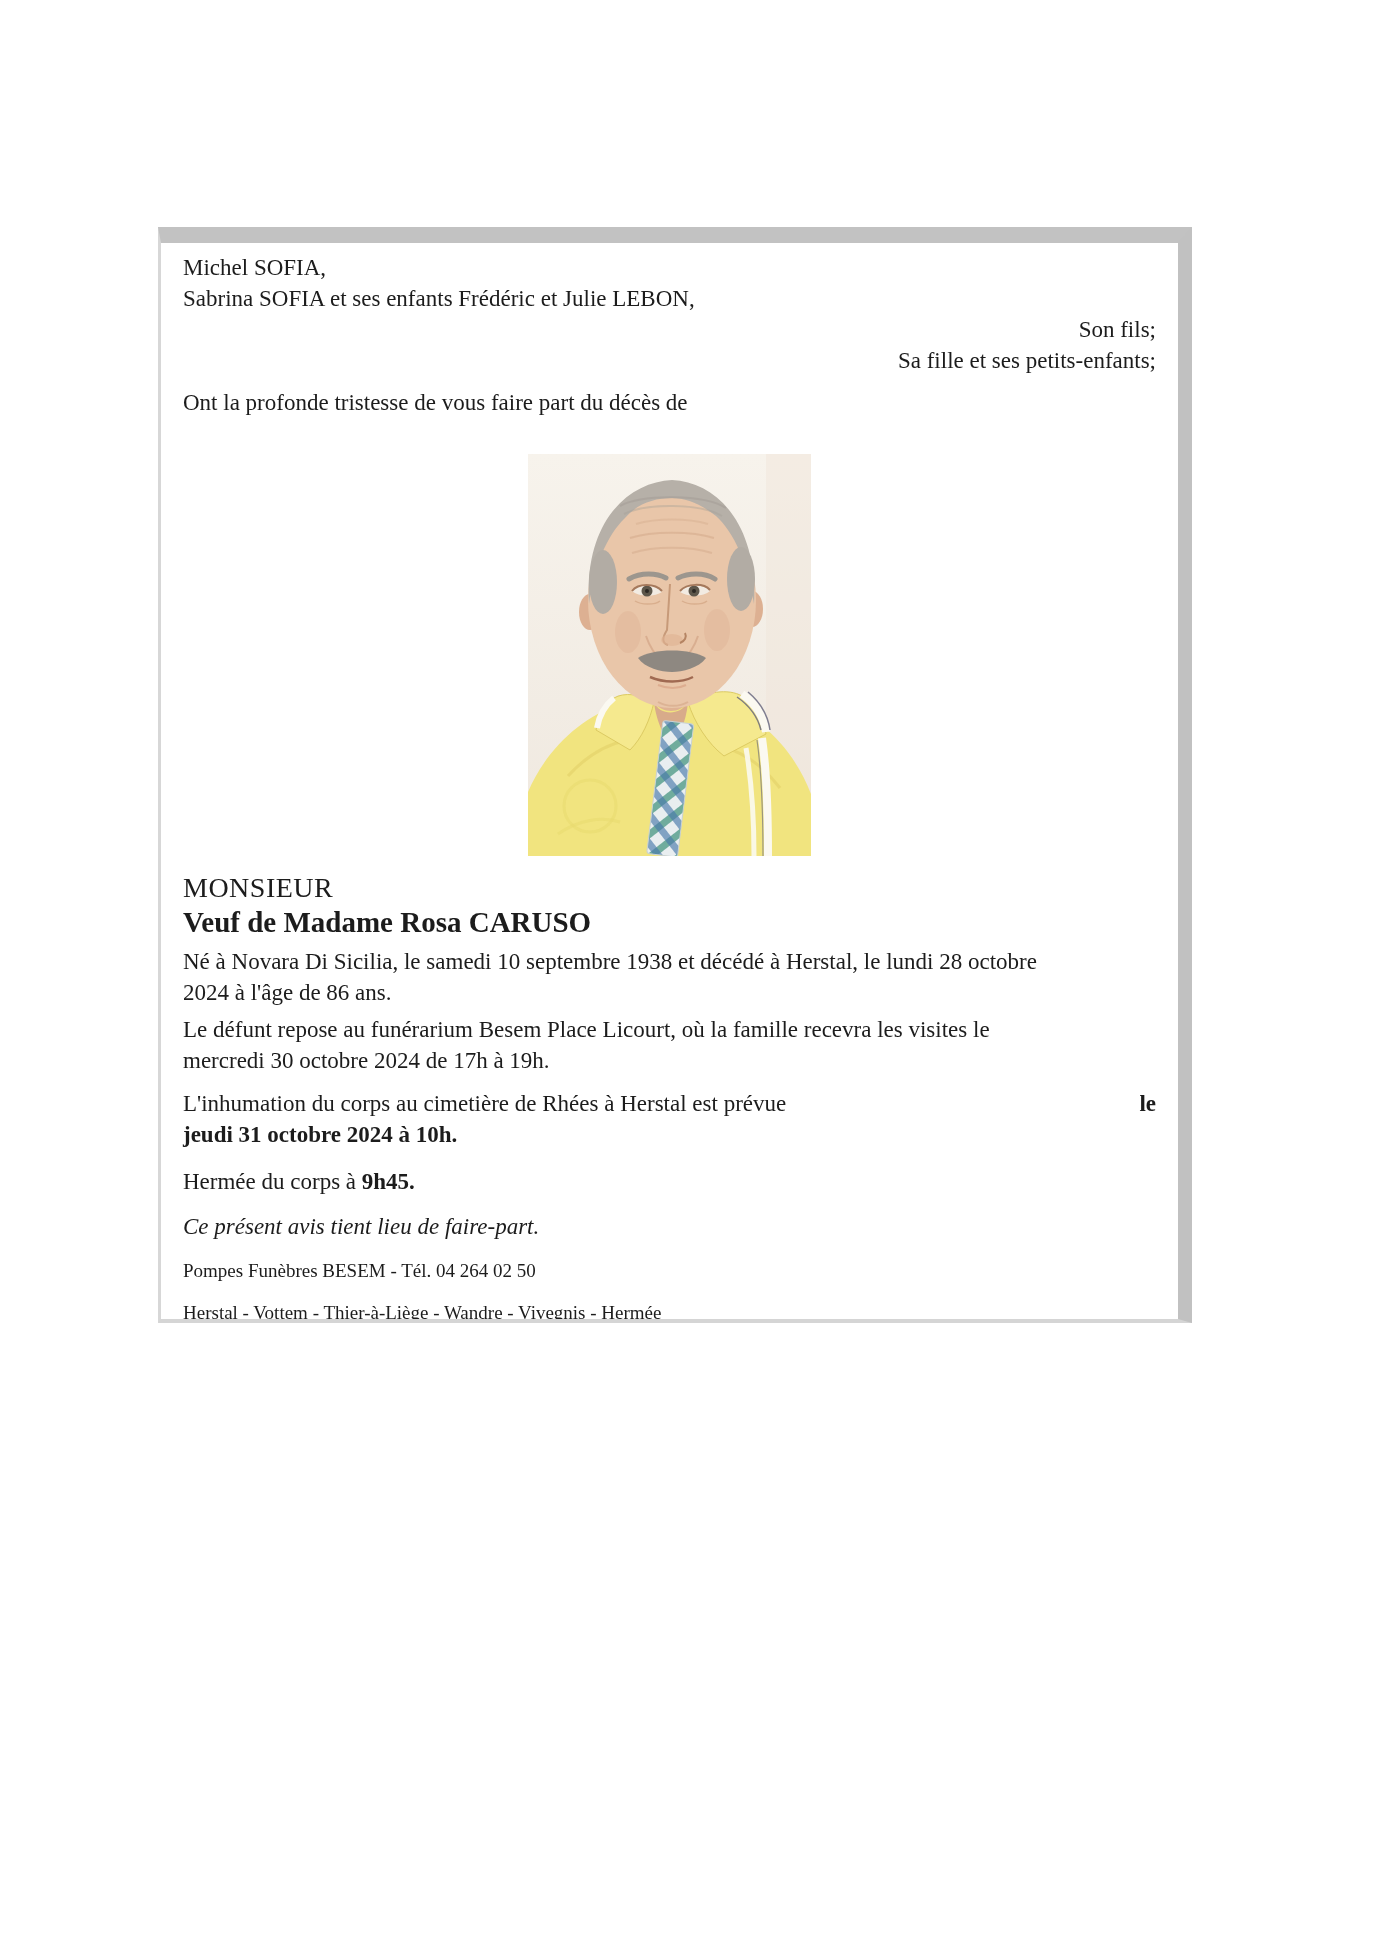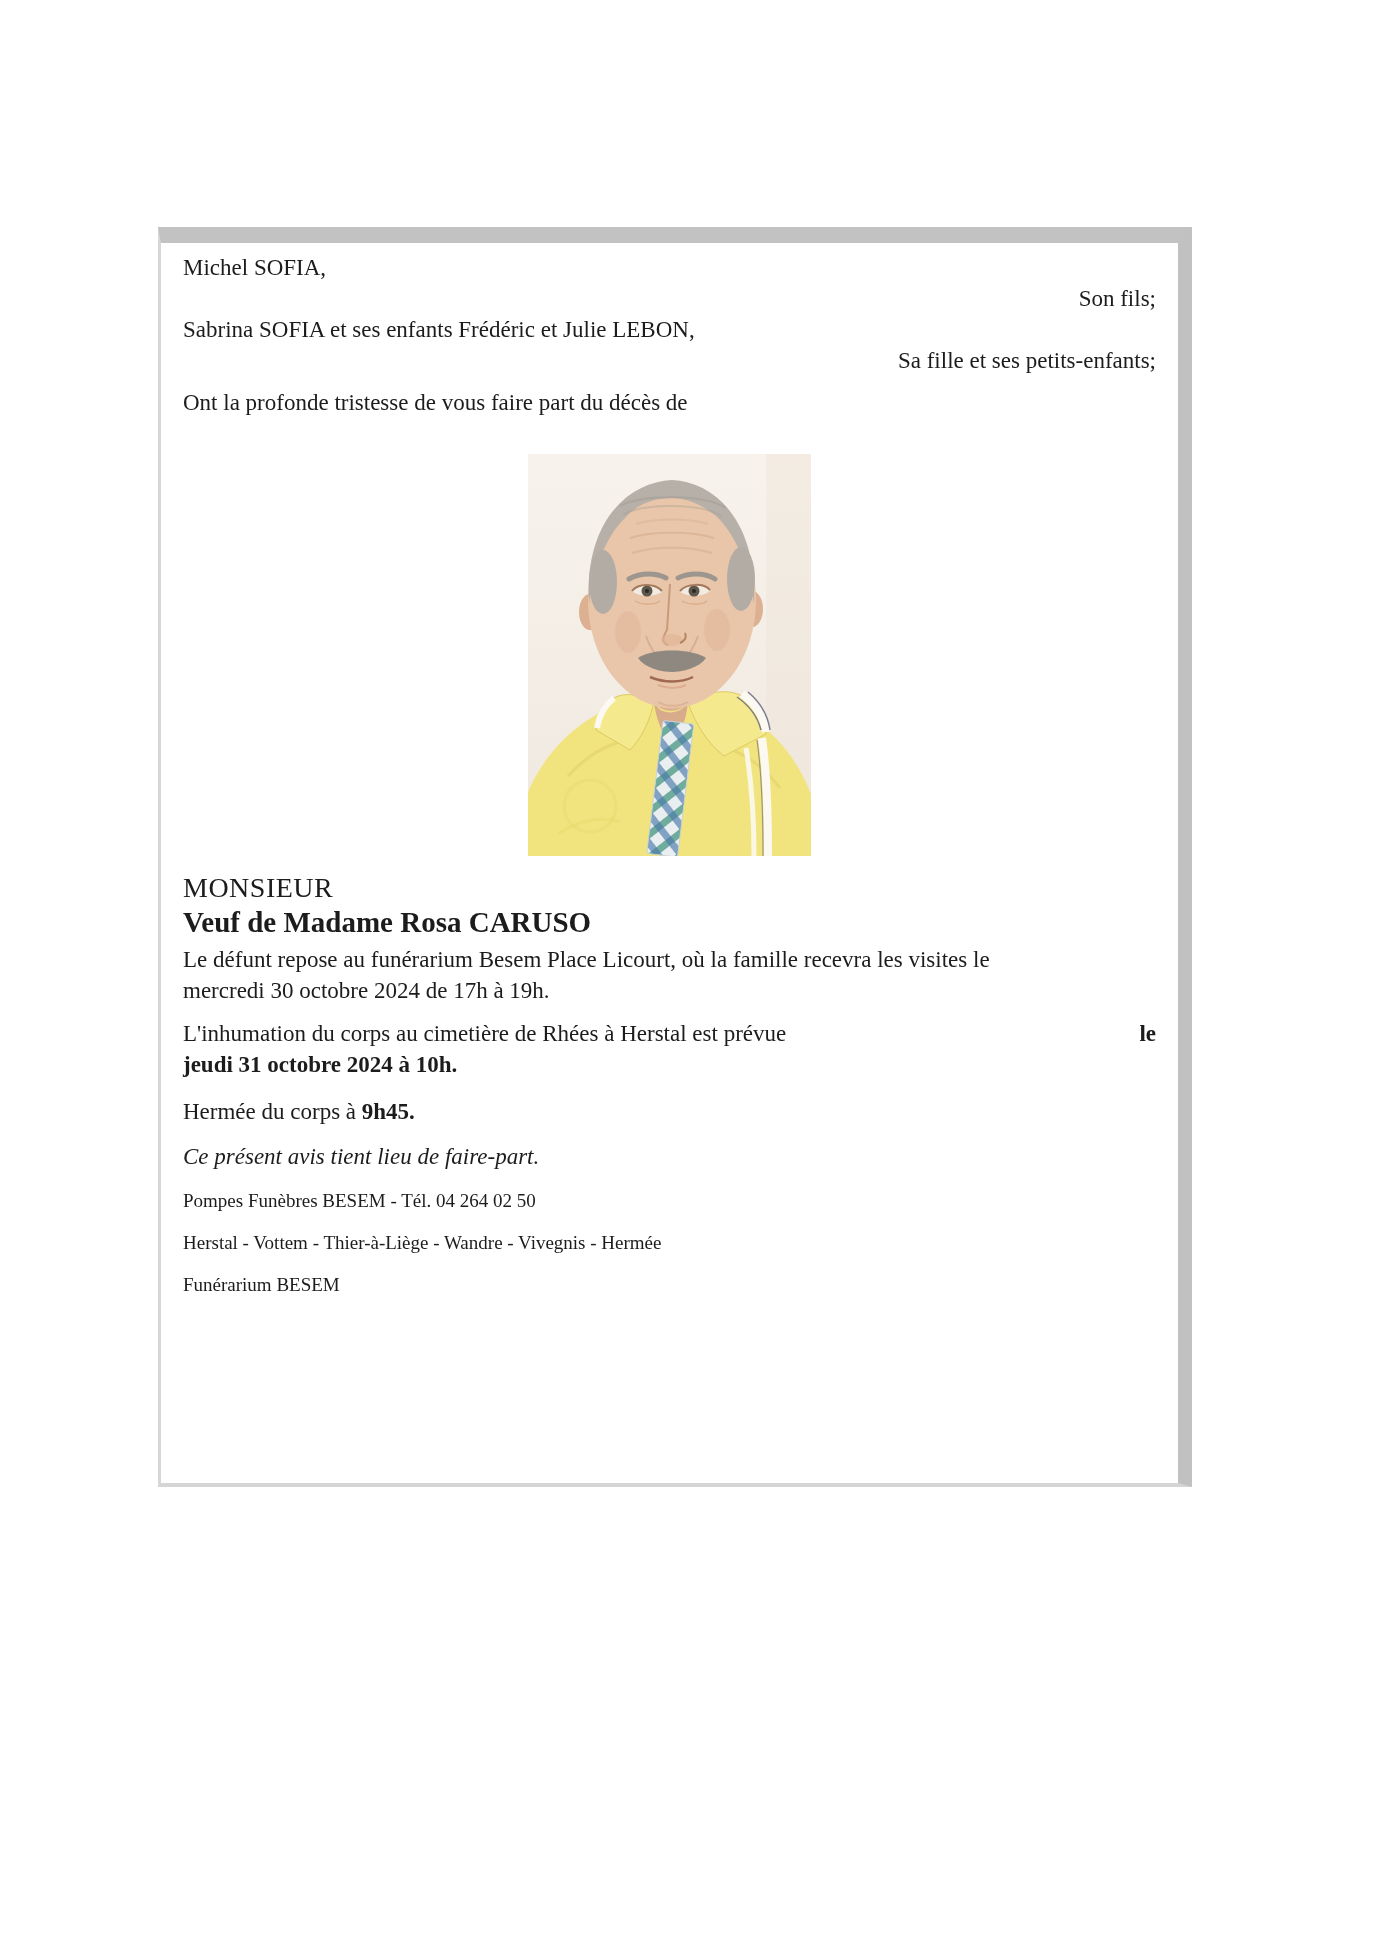--- a/index.html
+++ b/index.html
@@ -4,21 +4,21 @@
 <style>
   * { margin:0; padding:0; box-sizing:border-box; }
   html,body { background:#ffffff; }
   body {
     width:1378px; height:1949px; position:relative;
     font-family:"Liberation Serif","DejaVu Serif",serif;
     color:#1c1c1c;
   }
   .card {
     position:absolute; left:158px; top:227px;
-    width:1034px; height:1260px;
+    width:1034px; height:1096px;
     background:#ffffff;
     border-top:16px solid #c2c2c2;
     border-right:14px solid #c1c1c1;
     border-bottom:4px solid #d5d5d5;
     border-left:3px solid #d7d7d7;
     padding:0 22px;
     overflow:hidden;
   }
   .t { font-size:23px; line-height:31px; white-space:nowrap; }
   .left   { text-align:left; }
@@ -49,25 +49,25 @@
   .f3 { margin-top:16px; }
 </style>
 </head>
 <body>
 
 <div class="card">
 
   <div class="t left mt-first">
     <span>Michel SOFIA,</span>
   </div>
+  <div class="t left">
+    <span>Sabrina SOFIA et ses enfants Frédéric et Julie LEBON,</span>
+  </div>
   <div class="t right">
     <span>Son fils;</span>
-  </div>
-  <div class="t left">
-    <span>Sabrina SOFIA et ses enfants Frédéric et Julie LEBON,</span>
   </div>
   <div class="t right">
     <span>Sa fille et ses petits-enfants;</span>
   </div>
 
   <div class="t center intro">
     <span>Ont la profonde tristesse de vous faire part du décès de</span>
   </div>
 
   <div class="photo-wrap">
@@ -164,20 +164,28 @@
 
   <div class="t center civility">
     <span>MONSIEUR</span>
   </div>
 
 
   <div class="t center b widower">
     <span>Veuf de Madame Rosa CARUSO</span>
   </div>
 
+  <div>
+    <div class="t center p1">
+      <span>Né à Novara Di Sicilia, le samedi 10 septembre 1938 et décédé à Herstal, le lundi 28 octobre</span>
+    </div>
+    <div class="t center">
+      <span>2024 à l'âge de 86 ans.</span>
+    </div>
+  </div>
 
   <div>
     <div class="t center p2">
       <span>Le défunt repose au funérarium Besem Place Licourt, où la famille recevra les visites le</span>
     </div>
     <div class="t center">
       <span>mercredi 30 octobre 2024 de 17h à 19h.</span>
     </div>
   </div>
 

